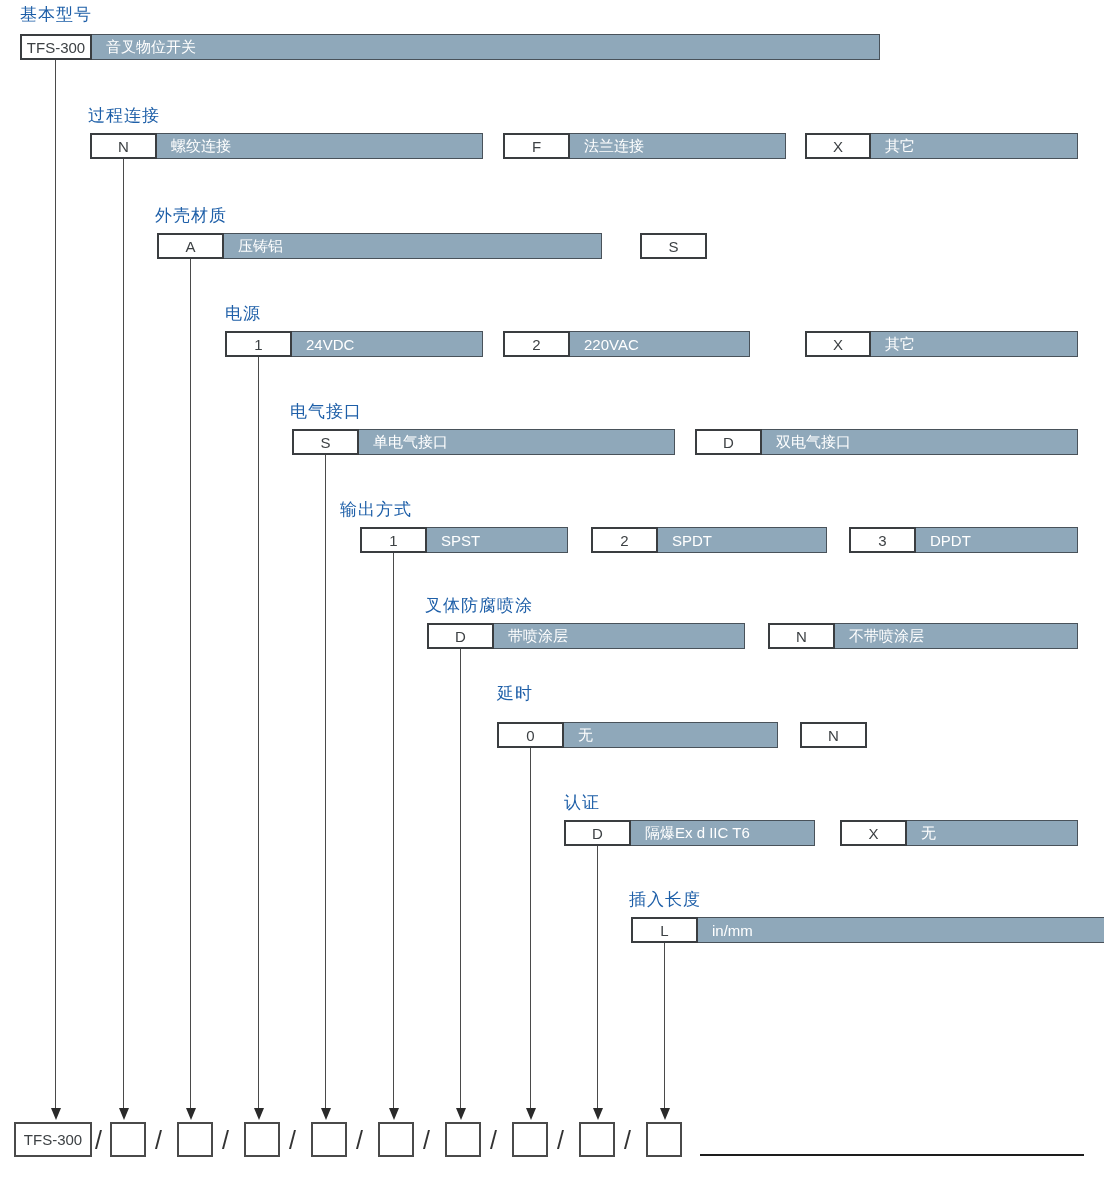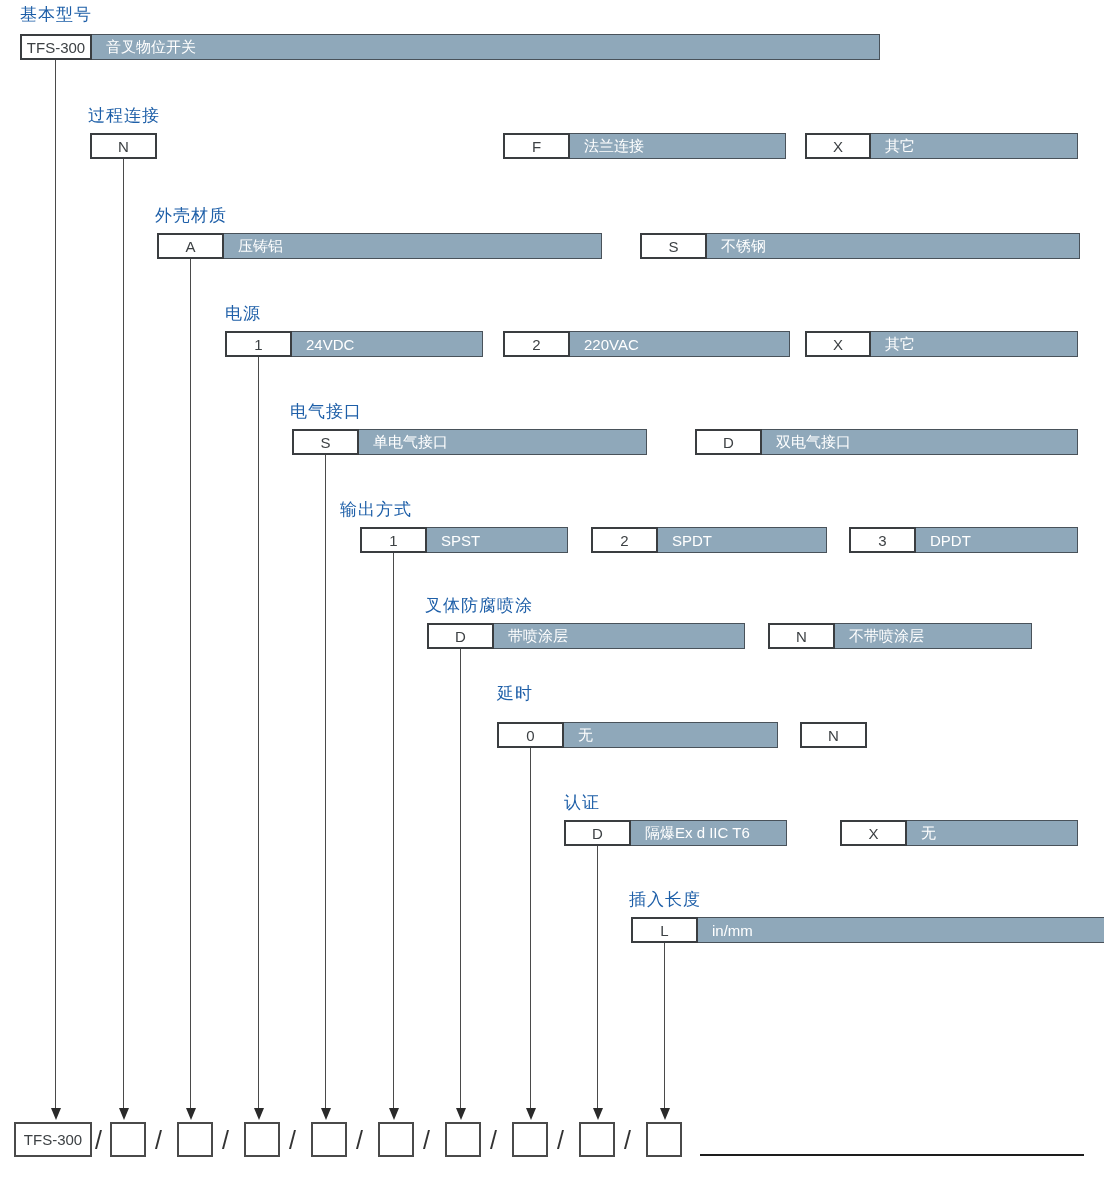--- a/index.html
+++ b/index.html
@@ -99,58 +99,58 @@
 
   <div class="sec-label" style="left:20px;top:3px">基本型号</div>
   <div class="opt" style="left:20px;top:34px">
     <div class="code" style="width:72px">TFS-300</div>
     <div class="bar" style="width:788px">音叉物位开关</div>
   </div>
 
   <div class="sec-label" style="left:88px;top:104px">过程连接</div>
   <div class="opt" style="left:90px;top:133px">
     <div class="code" style="width:67px">N</div>
+    <div class="bar" style="width:326px">螺纹连接</div>
   </div>
   <div class="opt" style="left:503px;top:133px">
     <div class="code" style="width:67px">F</div>
     <div class="bar" style="width:216px">法兰连接</div>
   </div>
   <div class="opt" style="left:805px;top:133px">
     <div class="code" style="width:66px">X</div>
     <div class="bar" style="width:207px">其它</div>
   </div>
 
   <div class="sec-label" style="left:155px;top:204px">外壳材质</div>
   <div class="opt" style="left:157px;top:233px">
     <div class="code" style="width:67px">A</div>
     <div class="bar" style="width:378px">压铸铝</div>
   </div>
   <div class="opt" style="left:640px;top:233px">
     <div class="code" style="width:67px">S</div>
-    <div class="bar" style="width:373px">不锈钢</div>
   </div>
 
   <div class="sec-label" style="left:225px;top:302px">电源</div>
   <div class="opt" style="left:225px;top:331px">
     <div class="code" style="width:67px">1</div>
     <div class="bar" style="width:191px">24VDC</div>
   </div>
   <div class="opt" style="left:503px;top:331px">
     <div class="code" style="width:67px">2</div>
-    <div class="bar" style="width:220px">220VAC</div>
+    <div class="bar" style="width:180px">220VAC</div>
   </div>
   <div class="opt" style="left:805px;top:331px">
     <div class="code" style="width:66px">X</div>
     <div class="bar" style="width:207px">其它</div>
   </div>
 
   <div class="sec-label" style="left:290px;top:400px">电气接口</div>
   <div class="opt" style="left:292px;top:429px">
     <div class="code" style="width:67px">S</div>
-    <div class="bar" style="width:288px">单电气接口</div>
+    <div class="bar" style="width:316px">单电气接口</div>
   </div>
   <div class="opt" style="left:695px;top:429px">
     <div class="code" style="width:67px">D</div>
     <div class="bar" style="width:316px">双电气接口</div>
   </div>
 
   <div class="sec-label" style="left:340px;top:498px">输出方式</div>
   <div class="opt" style="left:360px;top:527px">
     <div class="code" style="width:67px">1</div>
     <div class="bar" style="width:141px">SPST</div>
@@ -164,36 +164,36 @@
     <div class="bar" style="width:162px">DPDT</div>
   </div>
 
   <div class="sec-label" style="left:425px;top:594px">叉体防腐喷涂</div>
   <div class="opt" style="left:427px;top:623px">
     <div class="code" style="width:67px">D</div>
     <div class="bar" style="width:251px">带喷涂层</div>
   </div>
   <div class="opt" style="left:768px;top:623px">
     <div class="code" style="width:67px">N</div>
-    <div class="bar" style="width:197px">不带喷涂层</div>
+    <div class="bar" style="width:243px">不带喷涂层</div>
   </div>
 
   <div class="sec-label" style="left:497px;top:682px">延时</div>
   <div class="opt" style="left:497px;top:722px">
     <div class="code" style="width:67px">0</div>
     <div class="bar" style="width:214px">无</div>
   </div>
   <div class="opt" style="left:800px;top:722px">
     <div class="code" style="width:67px">N</div>
   </div>
 
   <div class="sec-label" style="left:564px;top:791px">认证</div>
   <div class="opt" style="left:564px;top:820px">
     <div class="code" style="width:67px">D</div>
-    <div class="bar" style="width:156px">隔爆Ex d IIC T6</div>
+    <div class="bar" style="width:184px">隔爆Ex d IIC T6</div>
   </div>
   <div class="opt" style="left:840px;top:820px">
     <div class="code" style="width:67px">X</div>
     <div class="bar" style="width:171px">无</div>
   </div>
 
   <div class="sec-label" style="left:629px;top:888px">插入长度</div>
   <div class="opt" style="left:631px;top:917px">
     <div class="code" style="width:67px">L</div>
     <div class="bar" style="width:424px">in/mm</div>

